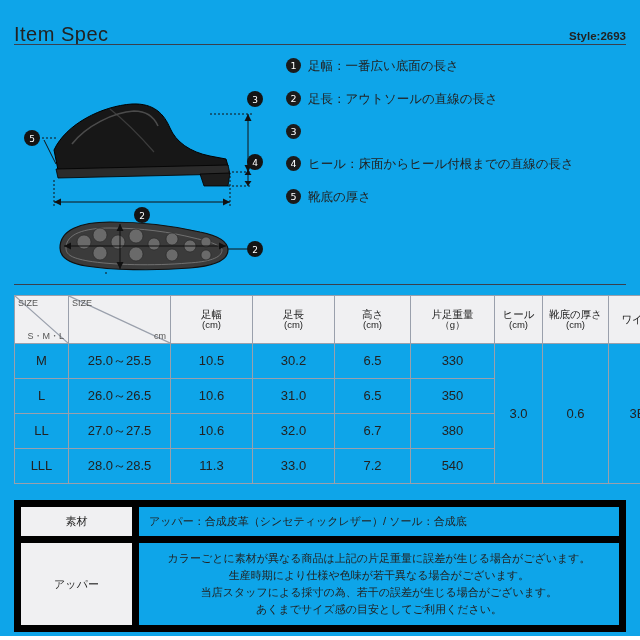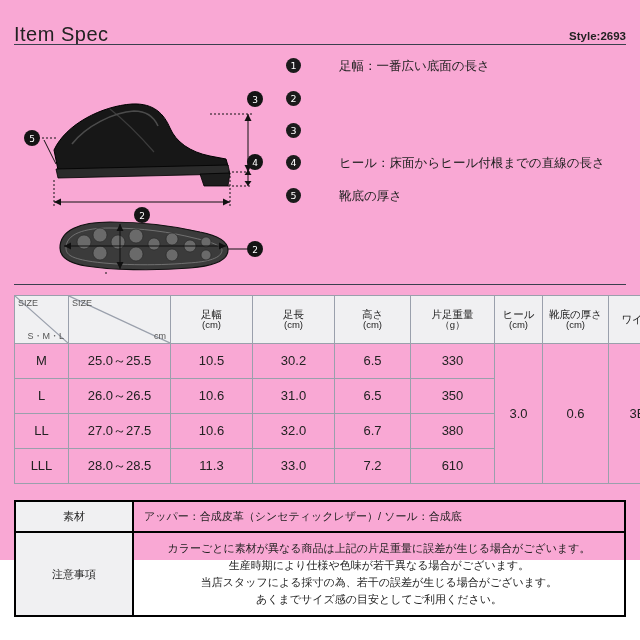--- a/index.html
+++ b/index.html
@@ -6,22 +6,22 @@
   html, body {
     margin: 0; padding: 0;
     width: 640px; height: 640px;
     background: #ffffff;
     font-family: "Liberation Sans", sans-serif;
     color: #222;
     overflow: hidden;
   }
   #page {
     position: relative;
-    width: 640px; height: 560px;
-    background: #f9a8d4;
+    width: 640px; height: 636px;
+    background: #0ea5e9;
   }
 
   
   .header {
     position: absolute;
     left: 0; top: 0;
     width: 640px; height: 46px;
     padding: 0 14px;
     display: flex;
     align-items: flex-end;
@@ -72,21 +72,21 @@
     width: 15px; height: 15px;
     border-radius: 50%;
     background: #1b1b1b;
     color: #fff;
     font-size: 9.5px;
     line-height: 15px;
     text-align: center;
     margin-right: 7px;
     font-family: "DejaVu Sans", sans-serif;
   }
-  .legend-text { padding-top: 1px; margin-left: 31px; }
+  .legend-text { padding-top: 1px; }
 
   .section-rule {
     position: absolute;
     left: 14px; top: 284px;
     width: 612px;
     border-top: 1px solid #3a3f4d;
   }
 
   
   .spec-wrap {
@@ -144,21 +144,21 @@
     position: absolute;
     left: 14px; top: 500px;
     width: 612px;
   }
   table.foot {
     border-collapse: collapse;
     width: 612px;
     table-layout: fixed;
   }
   table.foot td {
-    border: 2px solid #000000;
+    border: 7px solid #000000;
     vertical-align: middle;
     padding: 7px 10px;
     font-size: 11px;
     color: #222;
   }
   td.foot-head {
     background: #f0f0f2;
     text-align: center;
     width: 118px;
     font-size: 11.5px;
@@ -289,20 +289,21 @@
     </svg>
   </div>
 
   <div class="legend">
     <div class="legend-row">
       <span class="bullet">1</span>
       <span class="legend-text">足幅：一番広い底面の長さ</span>
     </div>
     <div class="legend-row">
       <span class="bullet">2</span>
+      <span class="legend-text">足長：アウトソールの直線の長さ</span>
     </div>
     <div class="legend-row">
       <span class="bullet">3</span>
     </div>
     <div class="legend-row">
       <span class="bullet">4</span>
       <span class="legend-text">ヒール：床面からヒール付根までの直線の長さ</span>
     </div>
     <div class="legend-row">
       <span class="bullet">5</span>
@@ -397,35 +398,35 @@
           <td>32.0</td>
           <td>6.7</td>
           <td>380</td>
         </tr>
         <tr>
           <td class="size-label">LLL</td>
           <td>28.0～28.5</td>
           <td>11.3</td>
           <td>33.0</td>
           <td>7.2</td>
-          <td>610</td>
+          <td>540</td>
         </tr>
       </tbody>
     </table>
   </div>
 
   <div class="foot-wrap">
     <table class="foot">
       <tbody>
         <tr>
           <td class="foot-head">素材</td>
           <td>アッパー：合成皮革（シンセティックレザー）/ ソール：合成底</td>
         </tr>
         <tr>
-          <td class="foot-head">注意事項</td>
+          <td class="foot-head">アッパー</td>
           <td class="notes">
             <div>カラーごとに素材が異なる商品は上記の片足重量に誤差が生じる場合がございます。</div>
             <div>生産時期により仕様や色味が若干異なる場合がございます。</div>
             <div>当店スタッフによる採寸の為、若干の誤差が生じる場合がございます。</div>
             <div>あくまでサイズ感の目安としてご利用ください。</div>
           </td>
         </tr>
       </tbody>
     </table>
   </div>

